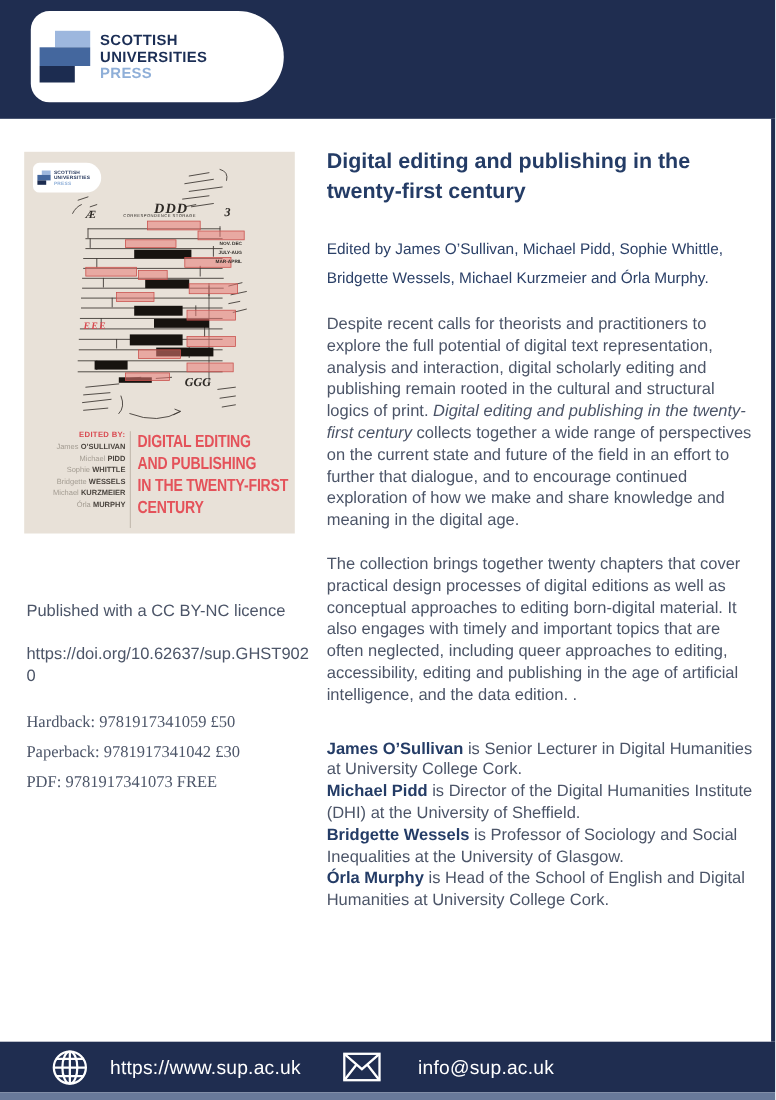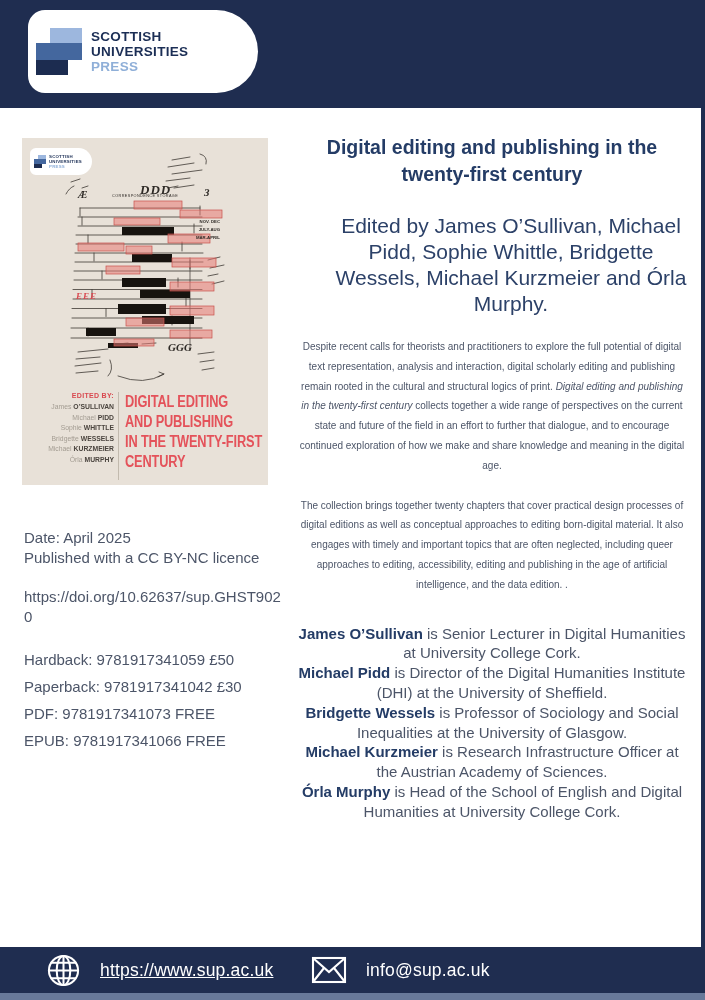--- a/index.html
+++ b/index.html
@@ -33,38 +33,38 @@
   .editors-col{position:absolute;left:0;top:2px;width:92px;text-align:right;}
   .edited-by{font-size:7px;font-weight:700;color:#D9484F;letter-spacing:.3px;margin-bottom:3px;}
   .cover-name{font-size:6.8px;line-height:10.6px;color:#A39C92;}
   .cover-name b{color:#4A443E;font-weight:700;margin-left:2px;}
   .cover-divider{position:absolute;left:96px;top:2px;width:1px;height:88px;background:#C2BAAE;}
   .cover-title{position:absolute;left:103px;top:2px;width:143px;font-size:16px;line-height:20px;
                font-weight:800;color:#E4525A;transform:scaleX(.8);transform-origin:left top;
                letter-spacing:-.2px;white-space:nowrap;}
   
   .details{position:absolute;left:24px;top:528px;width:264px;font-size:15px;line-height:20px;color:#4C5568;}
-  .details .licence{}
+  .details .licence{margin-top:18px;}
   .details .doi{margin-top:19px;overflow-wrap:anywhere;}
-  .details .formats{margin-top:19px;line-height:27px;}
+  .details .formats{margin-top:19px;line-height:27px;font-family:Liberation Serif, serif;}
   .details .pages{margin-top:13px;}
   
-  .main-col{position:absolute;left:297px;top:134px;width:390px;text-align:center;}
+  .main-col{position:absolute;left:297px;top:134px;width:390px;}
   .book-title{font-size:19.5px;line-height:27px;font-weight:700;color:#243C66;margin:0;}
-  .editors-line{margin-top:25px;font-size:21px;line-height:26px;color:#2C4168;margin-left:38px;}
-  .para{margin-top:20px;font-size:10px;line-height:19.8px;color:#4C5568;}
+  .editors-line{margin-top:25px;font-size:14px;line-height:26px;color:#2C4168;}
+  .para{margin-top:20px;font-size:15px;line-height:19.8px;color:#4C5568;}
   .para .ital{font-style:italic;}
   .bios{margin-top:29px;font-size:15px;line-height:19.8px;color:#4C5568;}
   .bios b{color:#243C66;font-weight:700;}
   
   .footer{position:absolute;left:0;top:947px;width:705px;height:46px;background:#1F2D50;color:#fff;}
   .footer-strip{position:absolute;left:0;top:993px;width:705px;height:7px;background:#68799A;}
   .footer-item{position:absolute;top:0;height:46px;display:flex;align-items:center;font-size:17.5px;
                letter-spacing:.2px;color:#ffffff;}
-  .globe-wrap{left:46px;} .url-wrap{left:100px;text-decoration:underline;} .env-wrap{left:311px;} .mail-wrap{left:366px;}
+  .globe-wrap{left:46px;} .url-wrap{left:100px;} .env-wrap{left:311px;} .mail-wrap{left:380px;}
 </style>
 </head>
 <body>
 
 <div class="page">
 
   <div class="header">
     <div class="logo-pill">
       <div class="s-mark">
         <div class="b1"></div>
@@ -189,41 +189,38 @@
       <div class="cover-title">
         <div>DIGITAL EDITING</div>
         <div>AND PUBLISHING</div>
         <div>IN THE TWENTY-FIRST</div>
         <div>CENTURY</div>
       </div>
     </div>
   </div>
 
   <div class="details">
-    <div class="date">Date: April 2025</div>
     <div class="licence">Published with a CC BY-NC licence</div>
     <div class="doi">https://doi.org/10.62637/sup.GHST9020</div>
     <div class="formats">
       <div>Hardback: 9781917341059 £50</div>
       <div>Paperback: 9781917341042 £30</div>
       <div>PDF: 9781917341073 FREE</div>
-      <div>EPUB: 9781917341066 FREE</div>
     </div>
   </div>
 
   <div class="main-col">
     <h1 class="book-title">Digital editing and publishing in the twenty-first century</h1>
     <div class="editors-line">Edited by James O’Sullivan, Michael Pidd, Sophie Whittle, Bridgette Wessels, Michael Kurzmeier and Órla Murphy.</div>
     <div class="para"><span>Despite recent calls for theorists and practitioners to explore the full potential of digital text representation, analysis and interaction, digital scholarly editing and publishing remain rooted in the cultural and structural logics of print. </span><span class="ital">Digital editing and publishing in the twenty-first century</span><span> collects together a wide range of perspectives on the current state and future of the field in an effort to further that dialogue, and to encourage continued exploration of how we make and share knowledge and meaning in the digital age.</span></div>
     <div class="para">The collection brings together twenty chapters that cover practical design processes of digital editions as well as conceptual approaches to editing born-digital material. It also engages with timely and important topics that are often neglected, including queer approaches to editing, accessibility, editing and publishing in the age of artificial intelligence, and the data edition. .</div>
     <div class="bios">
       <div><b>James O’Sullivan</b><span> is Senior Lecturer in Digital Humanities at University College Cork.</span></div>
       <div><b>Michael Pidd</b><span> is Director of the Digital Humanities Institute (DHI) at the University of Sheffield.</span></div>
       <div><b>Bridgette Wessels</b><span> is Professor of Sociology and Social Inequalities at the University of Glasgow.</span></div>
-      <div><b>Michael Kurzmeier</b><span> is Research Infrastructure Officer at the Austrian Academy of Sciences.</span></div>
       <div><b>Órla Murphy</b><span> is Head of the School of English and Digital Humanities at University College Cork.</span></div>
     </div>
   </div>
 
   <div class="footer">
     <div class="footer-item globe-wrap">
       <svg width="35" height="35" viewBox="0 0 36 36" fill="none" stroke="#ffffff" stroke-width="2.1">
         <circle cx="18" cy="18" r="15"></circle>
         <ellipse cx="18" cy="18" rx="7" ry="15"></ellipse>
         <path d="M3,18 h30 M5,10 h26 M5,26 h26"></path>

